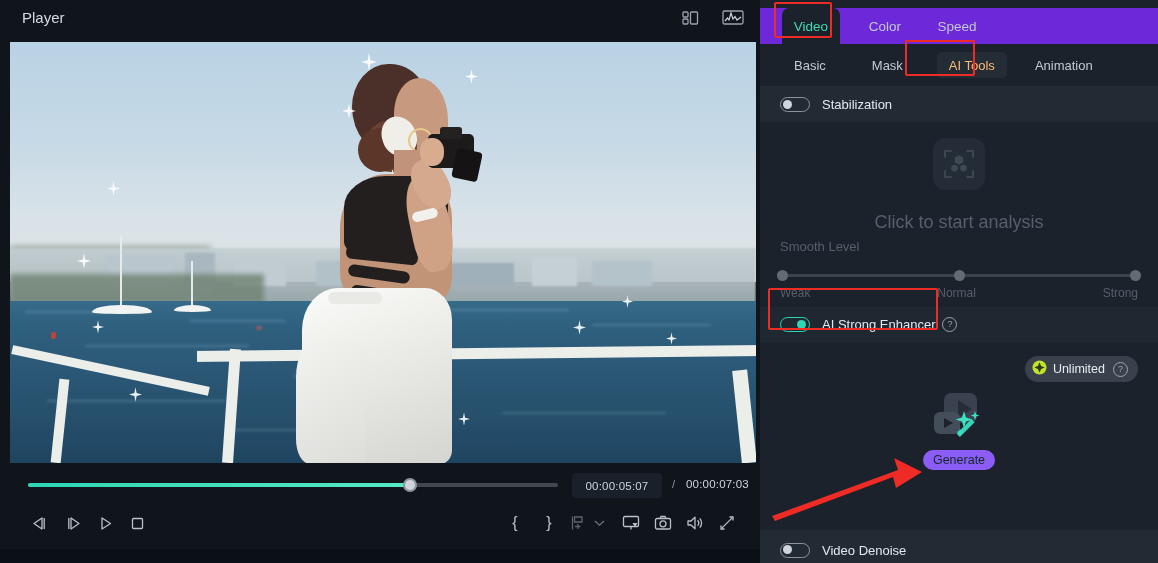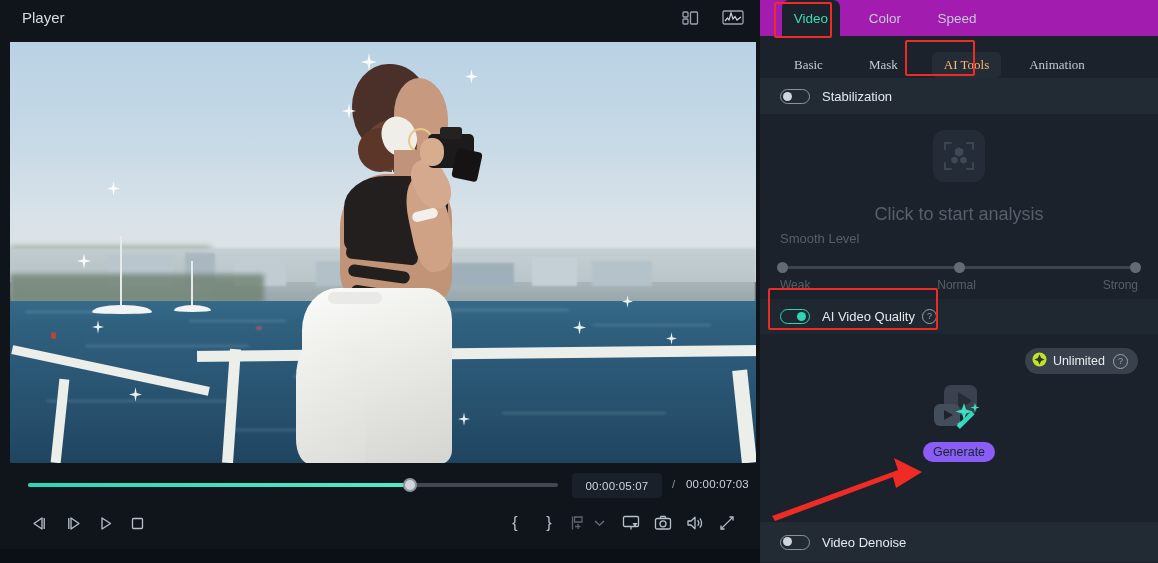--- a/index.html
+++ b/index.html
@@ -52,26 +52,26 @@
   .tc-box span{font-size:11.5px;color:#cdd4db;letter-spacing:.2px;}
   .tc-sep{position:absolute;left:672px;top:15px;font-size:11.5px;color:#8c949d;}
   .tc-total{position:absolute;left:686px;top:15px;font-size:11.5px;color:#cdd4db;letter-spacing:.2px;}
 
   .btn-row{position:absolute;left:0;top:44px;width:760px;height:40px;}
   .tbtn{position:absolute;top:0;width:30px;height:32px;display:flex;align-items:center;justify-content:center;cursor:pointer;}
   .rbtn{position:absolute;top:0;height:32px;display:flex;align-items:center;justify-content:center;cursor:pointer;}
 
   
   .panel{position:absolute;left:760px;top:0;width:398px;height:563px;background:#1b222b;}
-  .tabs1{position:relative;height:36px;background:#a21caf;display:flex;align-items:flex-end;}
+  .tabs1{position:relative;height:36px;background:#6d28d9;display:flex;align-items:flex-end;margin-top:8px;}
   .tab1{height:36px;padding:0 0;width:58px;display:flex;align-items:center;justify-content:center;
         font-size:13.5px;color:#c3cad2;cursor:pointer;position:relative;}
   .tab1.active{background:#1b222b;color:#3ddcb0;border-top-left-radius:7px;border-top-right-radius:7px;}
-  .tabs2{position:relative;height:42px;background:#1b222b;display:flex;align-items:flex-end;
-         border-bottom:1px solid #232b35;font-family:Liberation Serif, serif;}
+  .tabs2{position:relative;height:42px;background:#1b222b;display:flex;align-items:center;
+         border-bottom:1px solid #232b35;}
   .tab2{height:26px;display:flex;align-items:center;justify-content:center;font-size:13px;color:#c3cad2;
         padding:0 12px;border-radius:5px;cursor:pointer;}
   .tab2.active{color:#fdba74;background:#242c36;}
 
   .sect-head{height:35px;display:flex;align-items:center;background:#222a34;padding-left:20px;box-sizing:border-box;}
   .sect-head.dark{background:#1f2731;}
   .sect-title{font-size:13px;color:#e4e9ee;margin-left:12px;}
   .toggle{width:30px;height:15px;border-radius:8px;border:1.5px solid #8b939c;box-sizing:border-box;
        position:relative;background:transparent;cursor:pointer;flex:none;}
   .toggle .dot{position:absolute;left:2px;top:1.5px;width:9px;height:9px;border-radius:50%;background:#cfd5da;}
@@ -411,21 +411,21 @@
         <span>Weak</span>
         <span>Normal</span>
         <span>Strong</span>
       </div>
     </div>
 
     <div class="sect-head dark">
       <div class="toggle on">
           <div class="dot"></div>
         </div>
-      <div class="sect-title">AI Video Quality</div>
+      <div class="sect-title">AI Strong Enhancer</div>
       <span class="qmark">?</span>
     </div>
     <div class="enh-body">
       <div class="badge">
         <span>
           <svg width="15" height="15" viewBox="0 0 15 15">
               <circle cx="7.5" cy="7.5" r="7" fill="#c4e22b"></circle>
               <path d="M7.5 2.3 L9.1 5.9 L12.7 7.5 L9.1 9.1 L7.5 12.7 L5.9 9.1 L2.3 7.5 L5.9 5.9 Z" fill="#2b3a12"></path>
             </svg>
         </span>

